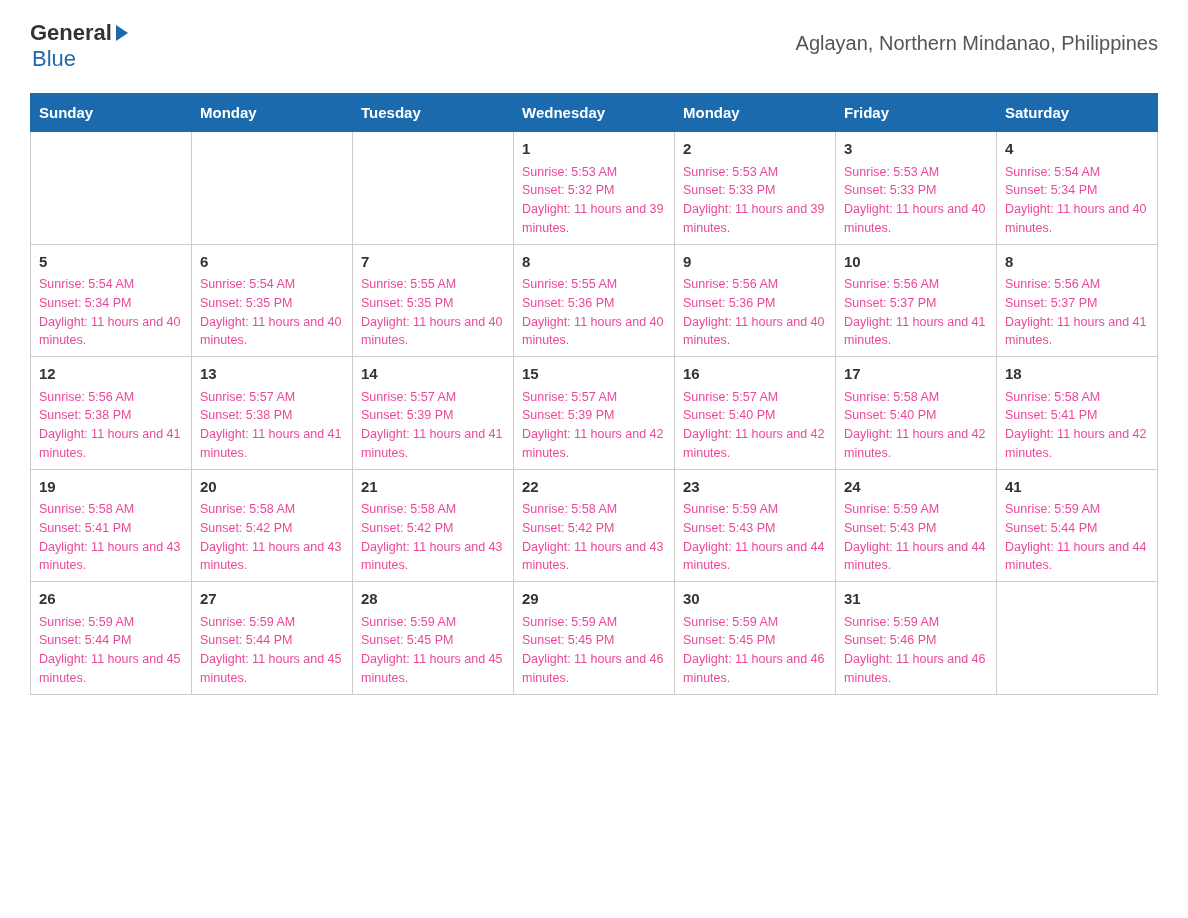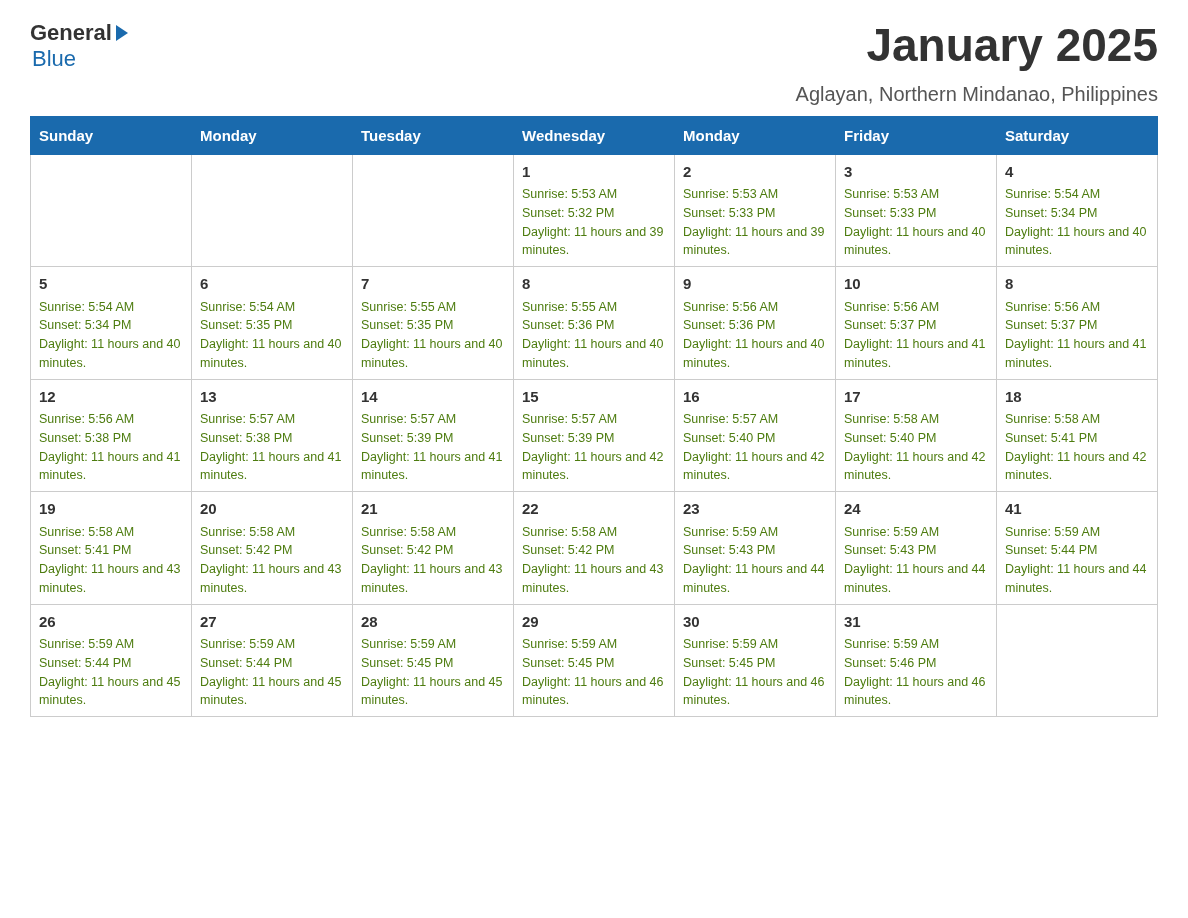--- a/index.html
+++ b/index.html
@@ -33,21 +33,21 @@
       line-height: 1.1;
     }
     .location-title {
       font-size: 20px;
       color: #555;
       margin-top: 12px;
     }
     .calendar-table {
       width: 100%;
       border-collapse: collapse;
-      margin-top: 10px;
+      margin-top: 21px;
     }
     .calendar-table th {
       background-color: #1a6aad;
       color: #fff;
       font-size: 15px;
       font-weight: bold;
       padding: 10px 8px;
       text-align: left;
       border: 1px solid #1a6aad;
     }
@@ -61,21 +61,21 @@
       line-height: 1.5;
     }
     .day-number {
       font-size: 15px;
       font-weight: bold;
       color: #333;
       display: block;
       margin-bottom: 2px;
     }
     .day-info {
-      color: #4d7c0f;
+      color: #ec4899;
       font-size: 12.5px;
       line-height: 1.5;
     }
     .empty-cell {
       background: #fff;
     }
     .logo-wrapper {
       display: flex;
       flex-direction: column;
       align-items: flex-start;
@@ -106,21 +106,20 @@
 
 <div class="header">
   <div class="logo-wrapper">
     <div class="logo-line1">
       <span class="logo-text-general">General</span>
       <span class="arrow-right"></span>
     </div>
     <div class="logo-line2">Blue</div>
   </div>
   <div class="title-section">
-    <div class="month-title">January 2025</div>
     <div class="location-title">Aglayan, Northern Mindanao, Philippines</div>
   </div>
 </div>
 
 <table class="calendar-table">
   <thead>
     <tr>
       <th>Sunday</th>
       <th>Monday</th>
       <th>Tuesday</th>

